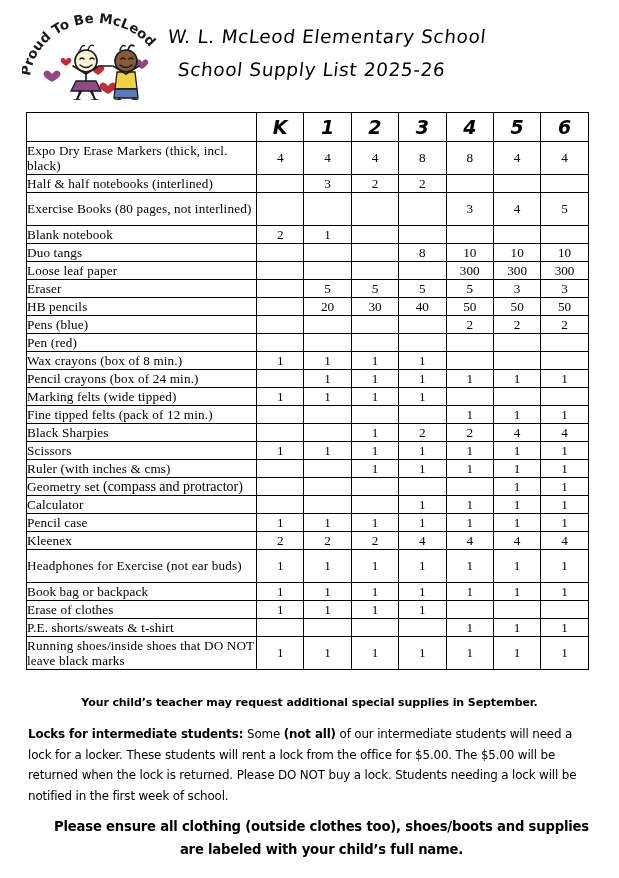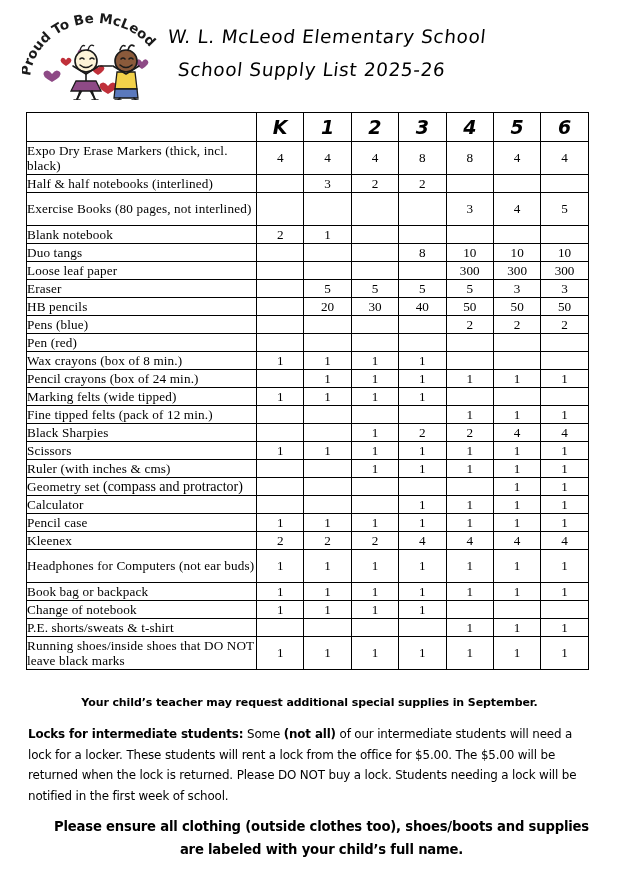--- a/index.html
+++ b/index.html
@@ -441,41 +441,41 @@
           <td class="item-cell indent"><span>Kleenex</span></td>
           <td class="qty-cell">2</td>
           <td class="qty-cell">2</td>
           <td class="qty-cell">2</td>
           <td class="qty-cell">4</td>
           <td class="qty-cell">4</td>
           <td class="qty-cell">4</td>
           <td class="qty-cell">4</td>
         </tr>
         <tr class="row-2line">
-          <td class="item-cell"><span>Headphones  for  Computers (not ear buds)</span></td>
+          <td class="item-cell"><span>Headphones  for  Exercise (not ear buds)</span></td>
           <td class="qty-cell">1</td>
           <td class="qty-cell">1</td>
           <td class="qty-cell">1</td>
           <td class="qty-cell">1</td>
           <td class="qty-cell">1</td>
           <td class="qty-cell">1</td>
           <td class="qty-cell">1</td>
         </tr>
         <tr class="row-1line">
           <td class="item-cell"><span>Book bag or  backpack</span></td>
           <td class="qty-cell">1</td>
           <td class="qty-cell">1</td>
           <td class="qty-cell">1</td>
           <td class="qty-cell">1</td>
           <td class="qty-cell">1</td>
           <td class="qty-cell">1</td>
           <td class="qty-cell">1</td>
         </tr>
         <tr class="row-1line">
-          <td class="item-cell"><span>Change of notebook</span></td>
+          <td class="item-cell"><span>Erase of clothes</span></td>
           <td class="qty-cell">1</td>
           <td class="qty-cell">1</td>
           <td class="qty-cell">1</td>
           <td class="qty-cell">1</td>
           <td class="qty-cell"></td>
           <td class="qty-cell"></td>
           <td class="qty-cell"></td>
         </tr>
         <tr class="row-1line">
           <td class="item-cell"><span>P.E.  shorts/sweats &amp; t-shirt</span></td>

